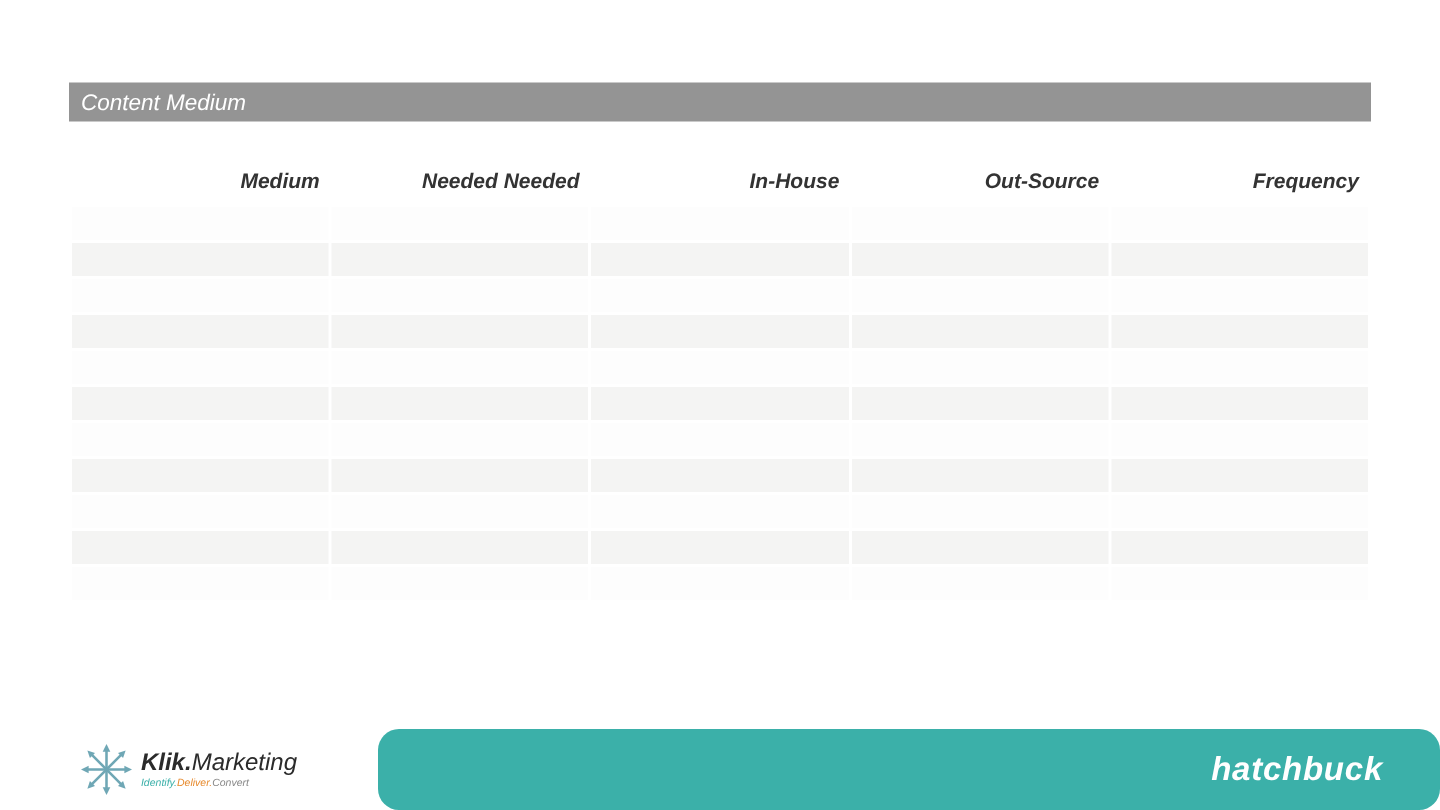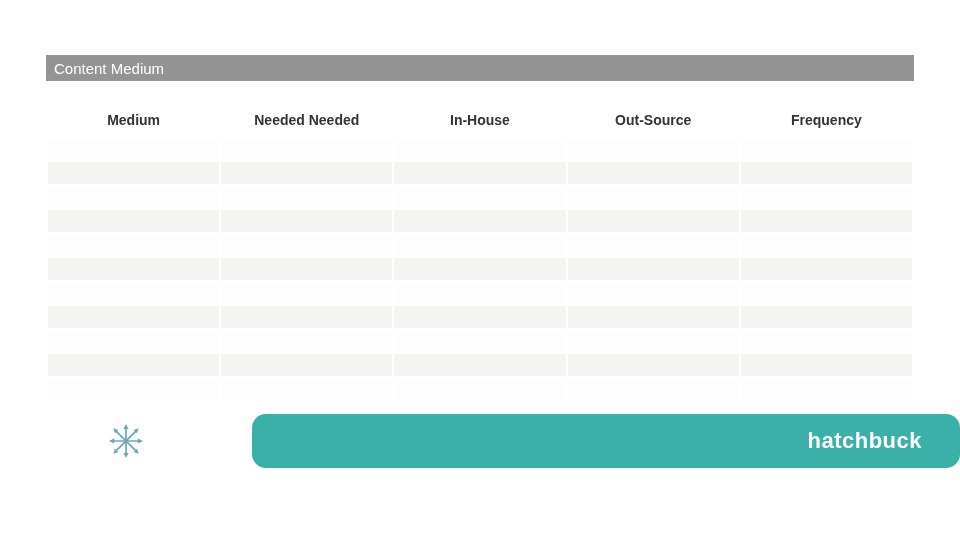--- a/index.html
+++ b/index.html
@@ -1,35 +1,35 @@
 <!DOCTYPE html>
 <html><head>
 <meta charset="utf-8">
 <style>
   * { box-sizing: border-box; margin: 0; padding: 0; }
   html, body { width: 960px; height: 540px; font-family: Arial, Helvetica, sans-serif; background:#fff; overflow:hidden; }
-  .slide { position:relative; width:960px; height:468px; }
+  .slide { position:relative; width:960px; height:540px;font-style:italic; }
 
   .title-bar {
     position:absolute;
     left:46px; top:55px;
     width:868px; height:26px;
     background:#949494;
     display:flex; align-items:center;
     padding-left:8px;
   }
   .title-bar span { color:#fff; font-size:15px; font-weight:normal; }
 
   .table-wrap {
     position:absolute;
     left:46px; top:106px;
     width:868px;
   }
   table { border-collapse:separate; border-spacing:2px 2px; width:100%; table-layout:fixed; }
-  th, td { text-align:center; background:#fff; }
+  th, td { text-align:right; background:#fff; }
   th { font-size:14px; font-weight:bold; color:#333; padding:4px 6px 8px 6px; height:26px; }
   td { height:22px; }
   
   tbody tr:nth-child(even) td { background:#f4f4f3; }
   tbody tr:nth-child(odd) td  { background:#fdfdfd; }
 
   .footer {
     position:absolute;
     left:0; bottom:0;
     width:960px; height:54px;
@@ -184,20 +184,28 @@
               <polygon points="20,40 23,34 17,34"></polygon>
               <polygon points="0,20 6,23 6,17"></polygon>
               <polygon points="40,20 34,23 34,17"></polygon>
               <polygon points="5,5 11,7 7,11"></polygon>
               <polygon points="35,35 29,33 33,29"></polygon>
               <polygon points="35,5 33,11 29,7"></polygon>
               <polygon points="5,35 7,29 11,33"></polygon>
             </g>
           </svg>
         </div>
+        <div class="klik-text">
+          <div class="line1">
+            <span>Klik.</span><span class="thin">Marketing</span>
+          </div>
+          <div class="line2">
+            <span class="a">Identify.</span><span class="b">Deliver.</span><span class="c">Convert</span>
+          </div>
+        </div>
       </div>
     </div>
     <div class="right">
       <div class="hatchbuck">hatchbuck</div>
     </div>
   </div>
 
 </div>
 
 </body></html>

